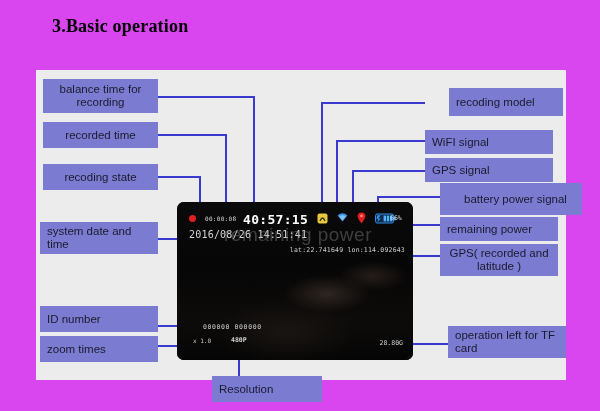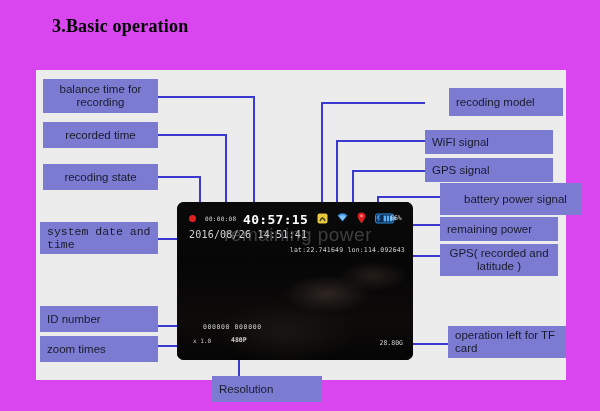--- a/index.html
+++ b/index.html
@@ -180,21 +180,21 @@
   </div>
 
   <div class="label-box center" style="left:43px; top:122px; width:115px; height:26px;">
     <span class="lbl-text">recorded time</span>
   </div>
 
   <div class="label-box center" style="left:43px; top:164px; width:115px; height:26px;">
     <span class="lbl-text">recoding state</span>
   </div>
 
-  <div class="label-box left" style="left:40px; top:222px; width:118px; height:32px;font-family:Liberation Mono, monospace;">
+  <div class="label-box left" style="left:40px; top:222px; width:118px; height:32px;">
     <span class="lbl-text">system date and time</span>
   </div>
 
   <div class="label-box left" style="left:40px; top:306px; width:118px; height:26px;">
     <span class="lbl-text">ID number</span>
   </div>
 
   <div class="label-box left" style="left:40px; top:336px; width:118px; height:26px;">
     <span class="lbl-text">zoom times</span>
   </div>

